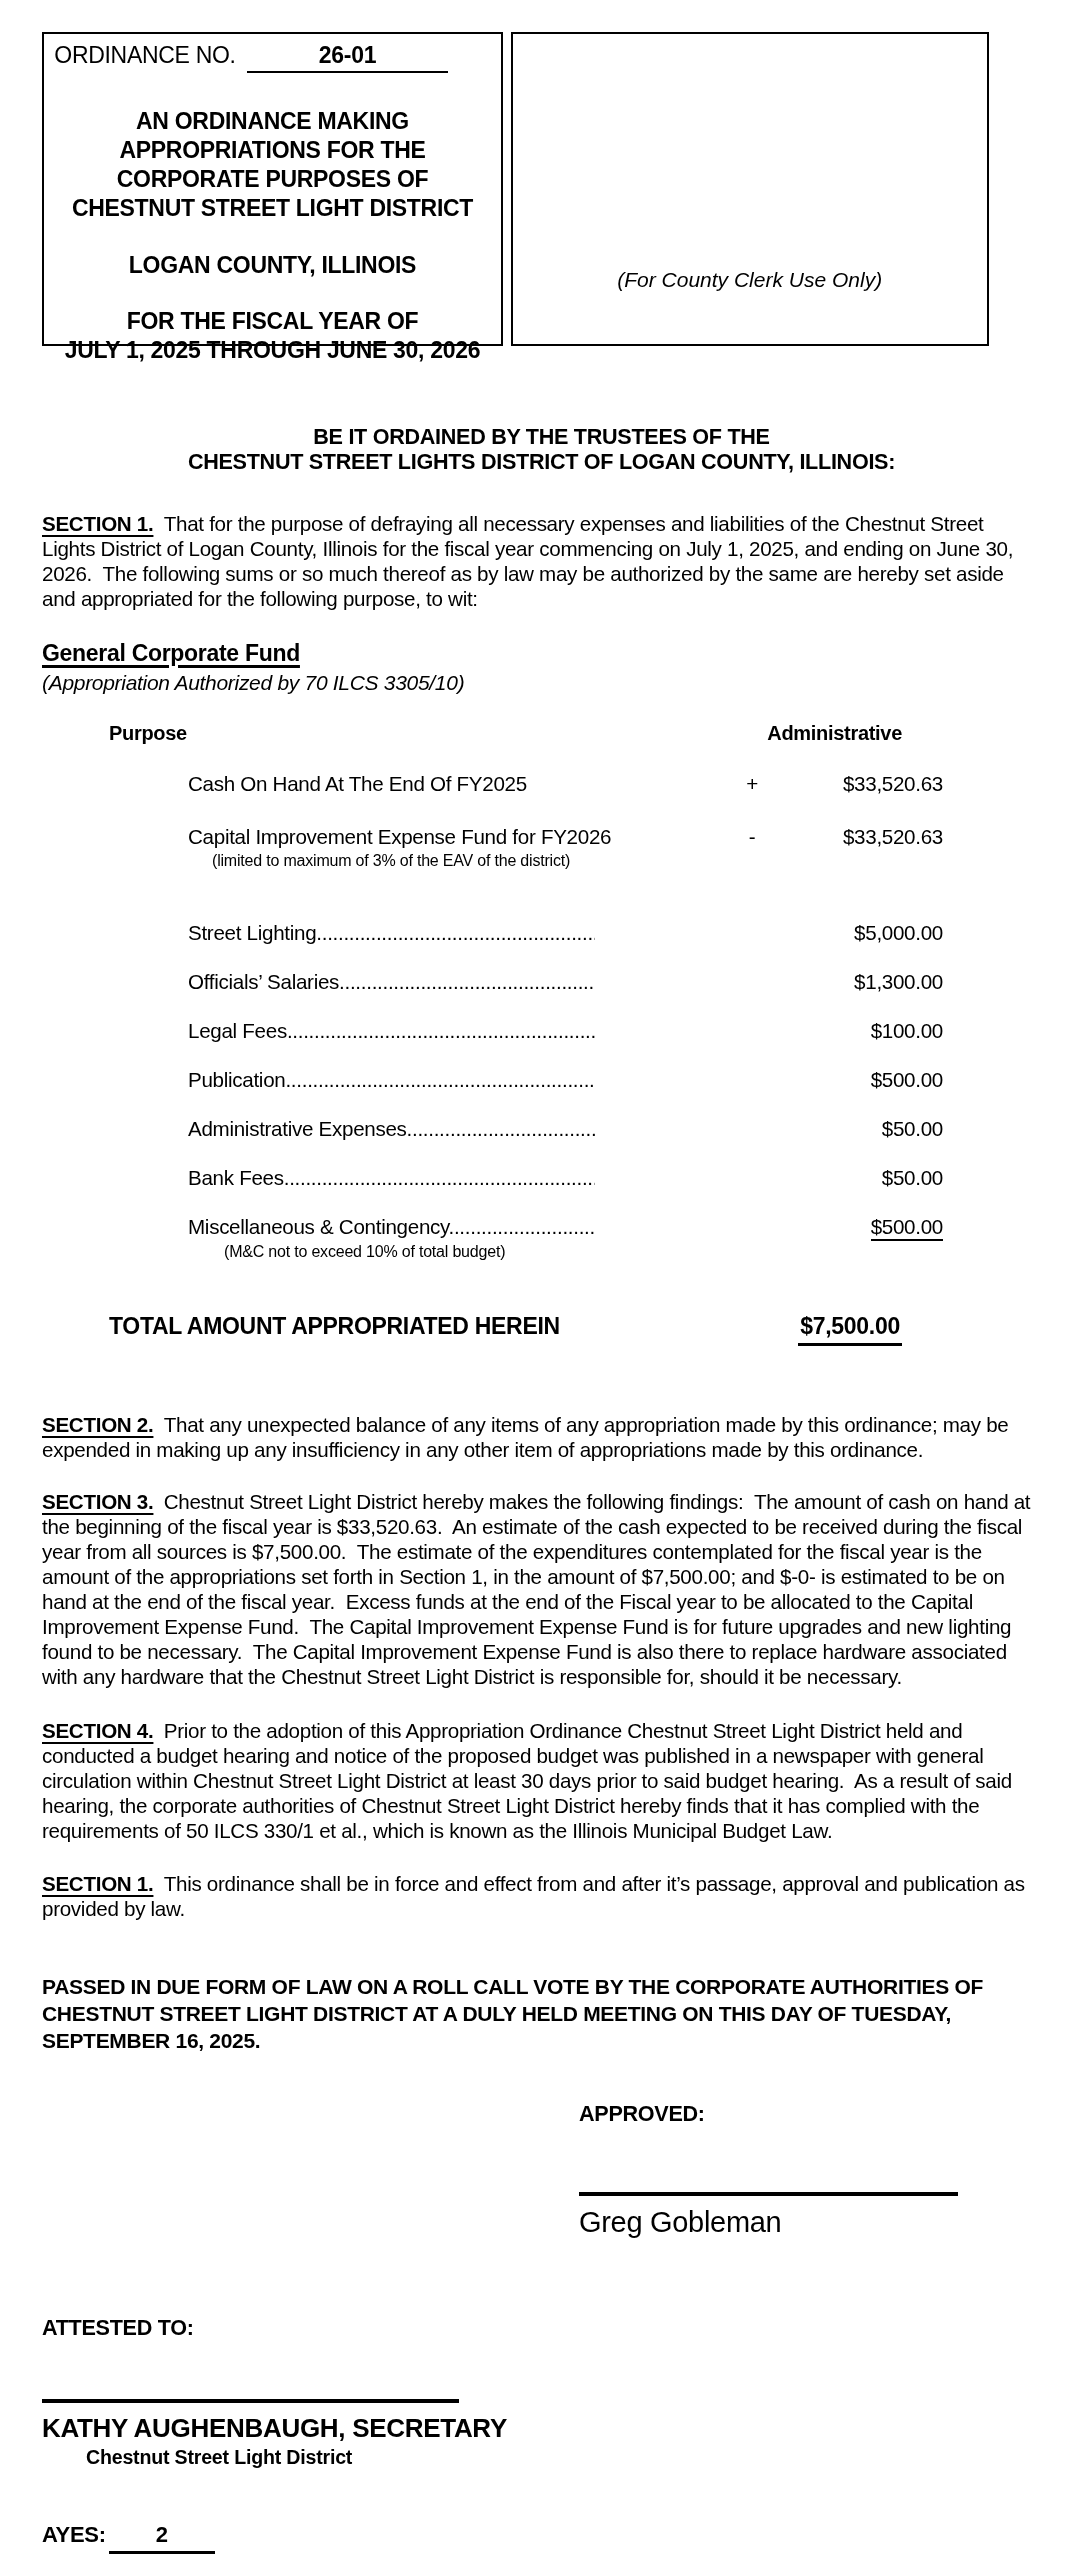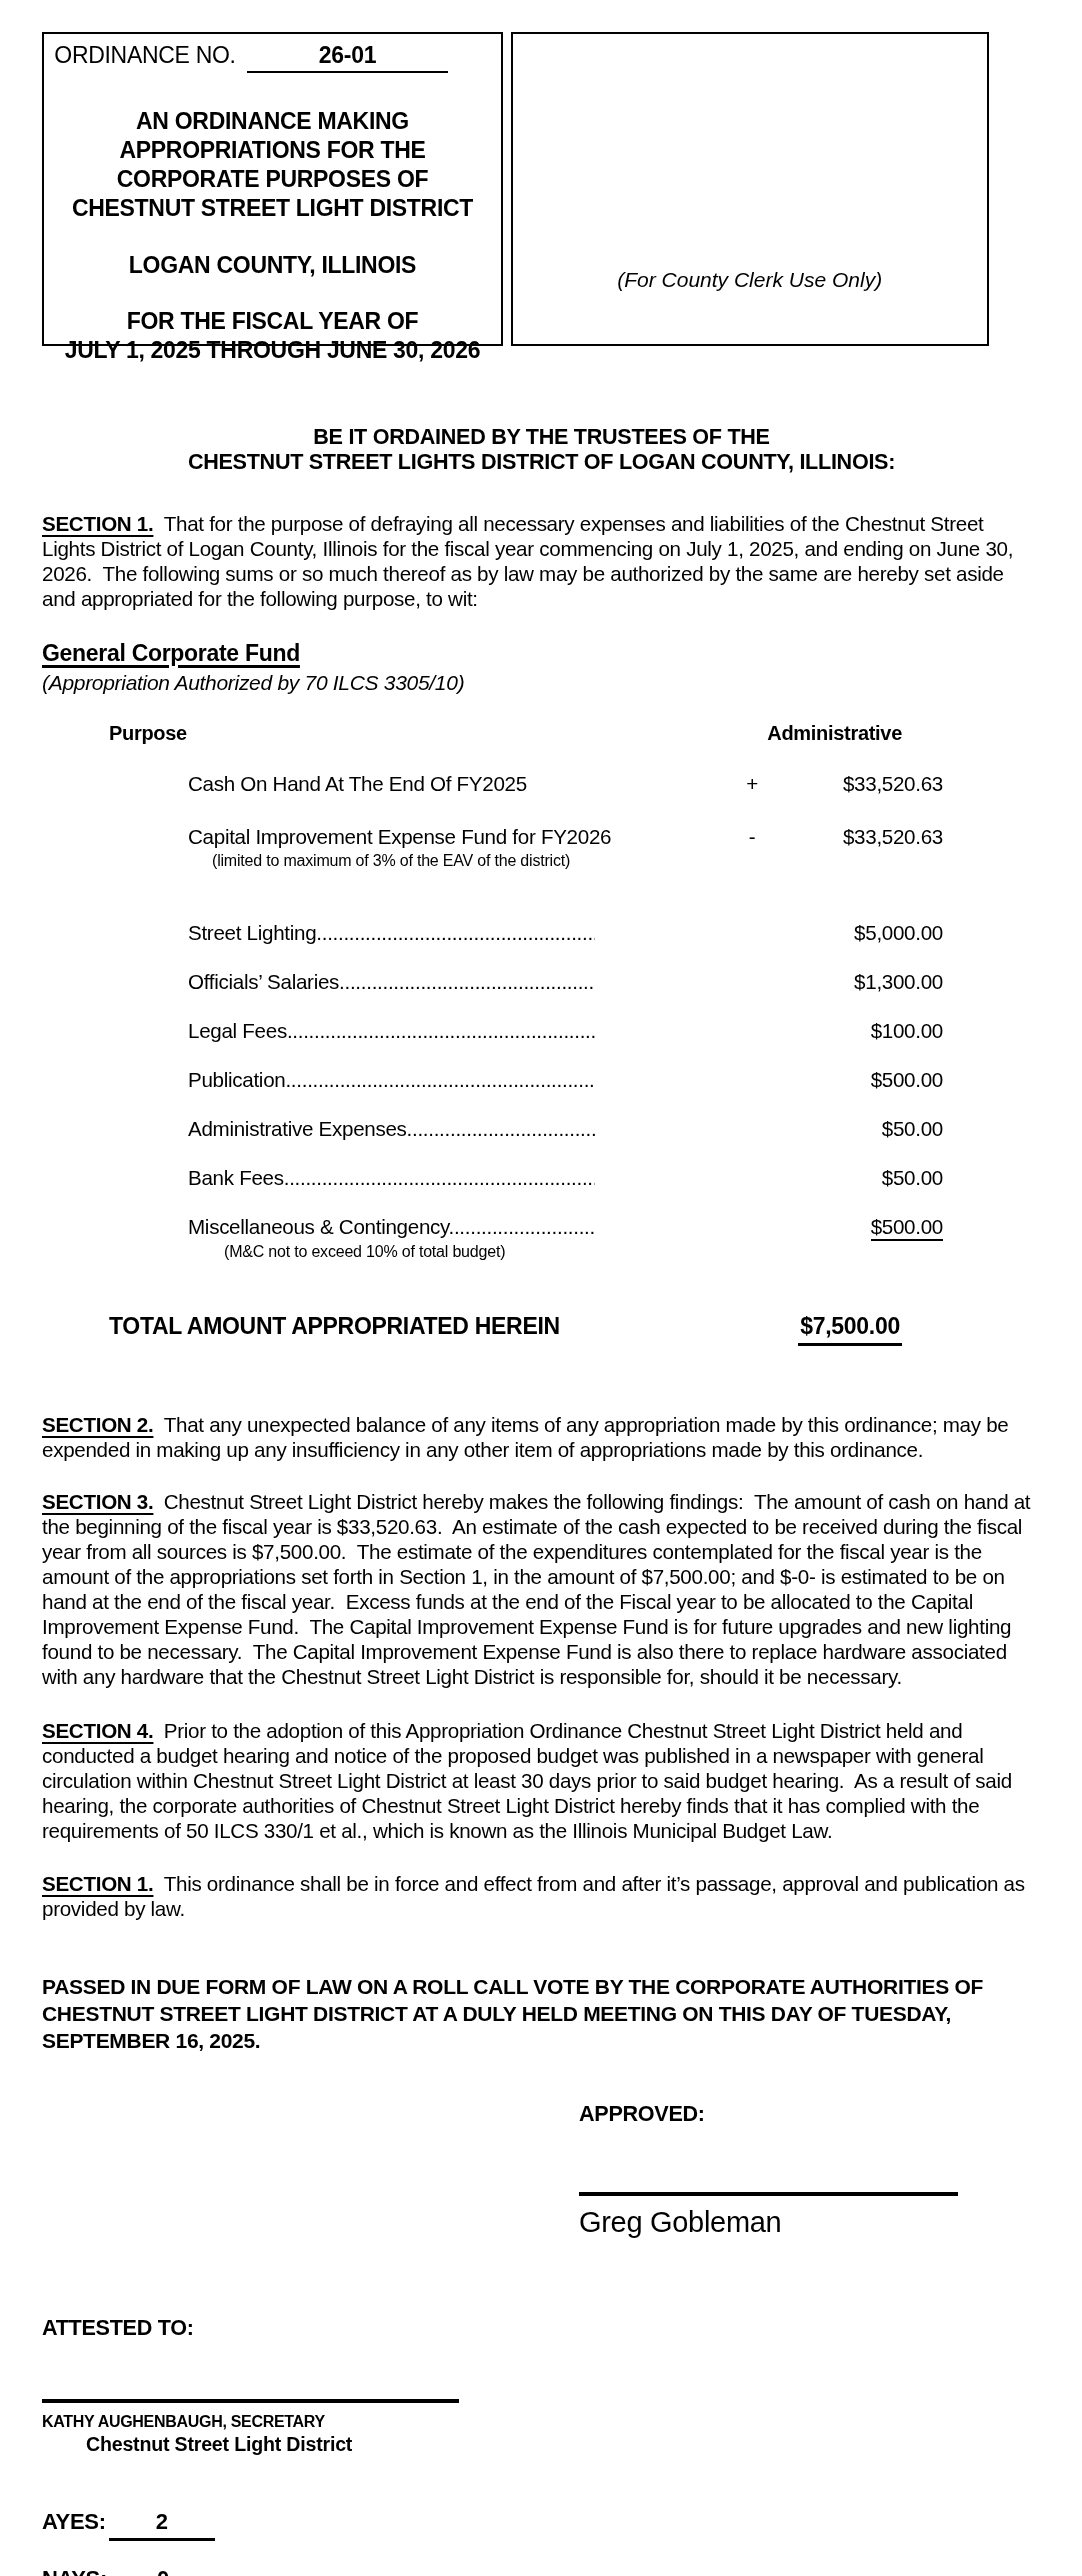--- a/index.html
+++ b/index.html
@@ -69,21 +69,21 @@
   .total-amt { border-bottom:3.6px solid #000; padding:0 2.1px 2.6px 2.1px; }
 
   
   .passed { margin-top:52px; font-weight:bold; font-size:21px; line-height:27px; max-width:969px; letter-spacing:-0.3px; }
   .approved-block { margin-top:47px; margin-left:537px; width:379px; }
   .approved-label { font-weight:bold; font-size:21.6px; letter-spacing:-0.3px; }
   .sig-line { margin-top:65px; border-bottom:4.6px solid #000; width:379px; }
   .sig-name { margin-top:10.3px; text-align:left; font-weight:normal; font-size:29px; letter-spacing:-0.3px; }
   .attested { margin-top:76px; font-weight:bold; font-size:21.6px; letter-spacing:-0.3px; }
   .att-line { margin-top:58px; border-bottom:4.6px solid #000; width:417px; }
-  .att-name { margin-top:9.3px; font-weight:bold; font-size:16px; letter-spacing:-0.3px; }
+  .att-name { margin-top:9.3px; font-weight:bold; font-size:26px; letter-spacing:-0.3px; }
   .att-org { margin-left:44px; margin-top:2.6px; font-weight:bold; font-size:19.6px; letter-spacing:-0.2px; }
 
   
   .vote-row { margin-top:25px; font-weight:bold; font-size:22px; letter-spacing:-0.3px; }
   .vote-row.first { margin-top:53px; }
   .vote-line { display:inline-block; width:106px; text-align:center; border-bottom:3.1px solid #000; padding-bottom:3.1px; margin-left:3.1px; font-weight:bold; }
 </style>
 </head>
 <body>
 

